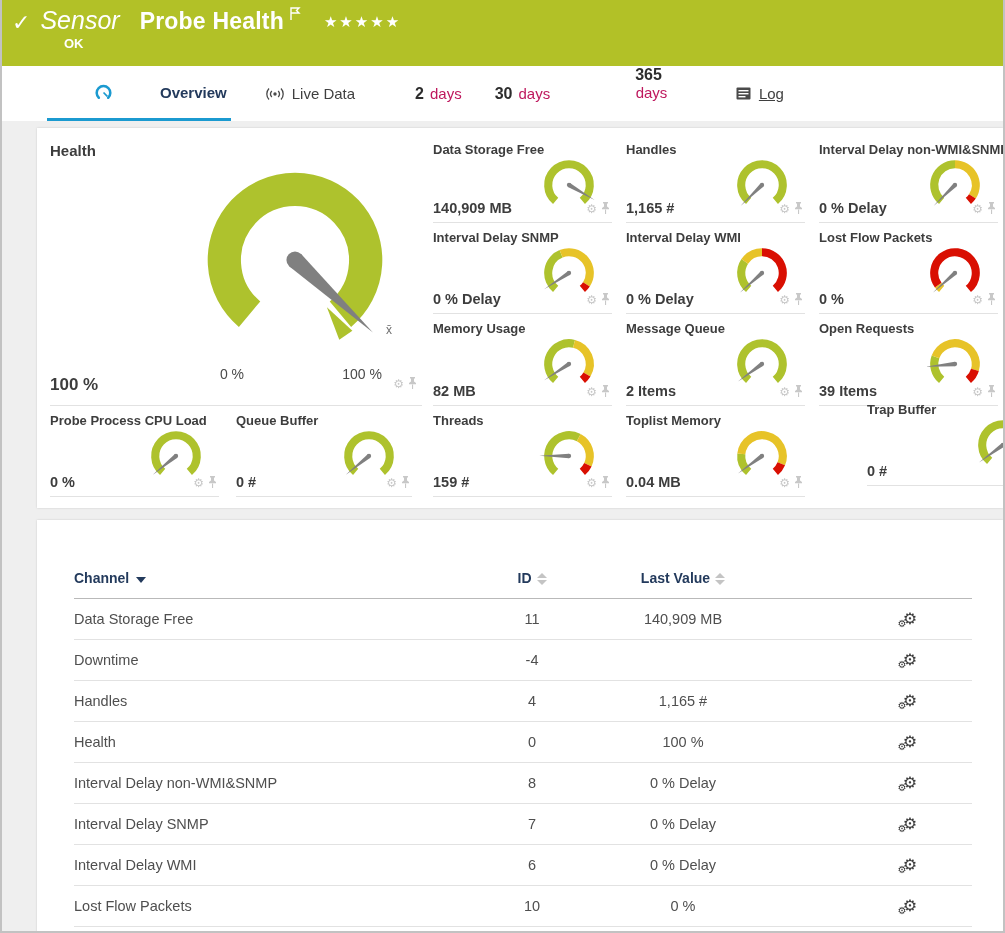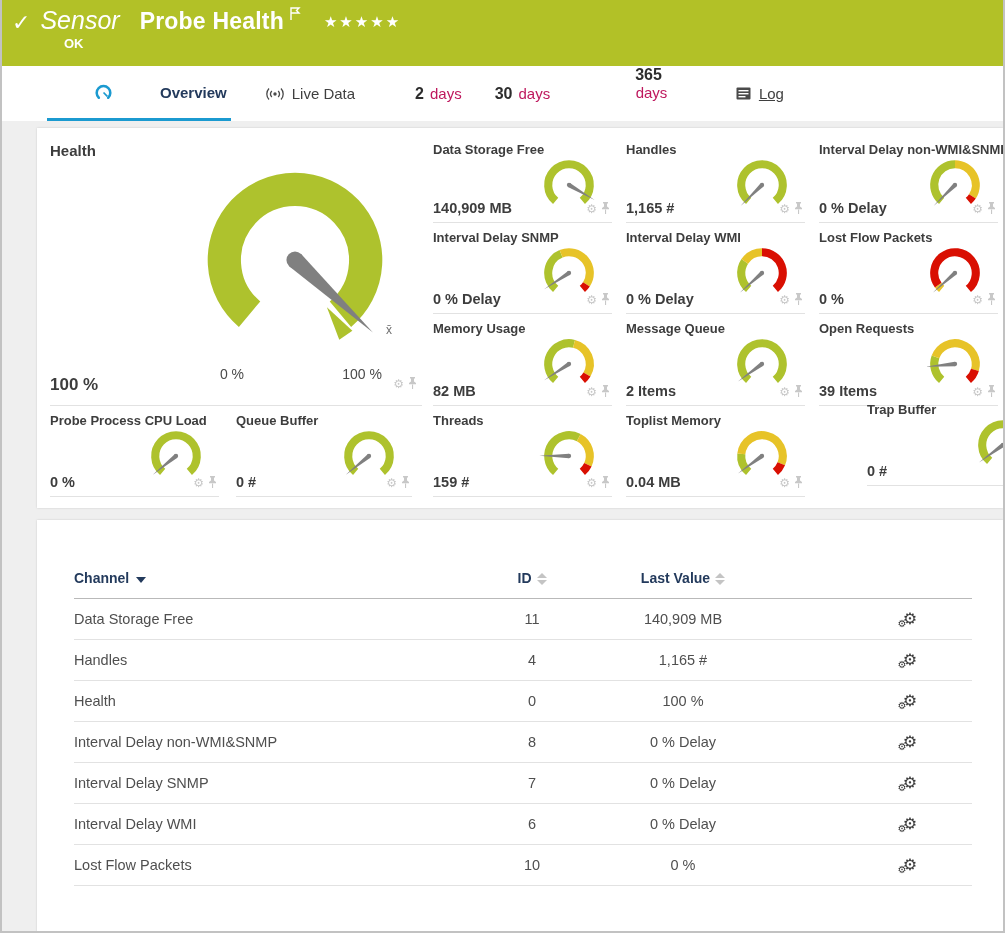--- a/index.html
+++ b/index.html
@@ -423,20 +423,26 @@
         </tr>
       </thead>
       <tbody id="channel-rows">
           <tr>
             <td>Data Storage Free</td>
             <td class="r">11</td>
             <td class="r">140,909 MB</td>
             <td class="gearcol"><span class="double-gear">⚙<span class="small">⚙</span></span></td>
           </tr>
           <tr>
+            <td>Downtime</td>
+            <td class="r">-4</td>
+            <td class="r"></td>
+            <td class="gearcol"><span class="double-gear">⚙<span class="small">⚙</span></span></td>
+          </tr>
+          <tr>
             <td>Handles</td>
             <td class="r">4</td>
             <td class="r">1,165 #</td>
             <td class="gearcol"><span class="double-gear">⚙<span class="small">⚙</span></span></td>
           </tr>
           <tr>
             <td>Health</td>
             <td class="r">0</td>
             <td class="r">100 %</td>
             <td class="gearcol"><span class="double-gear">⚙<span class="small">⚙</span></span></td>

